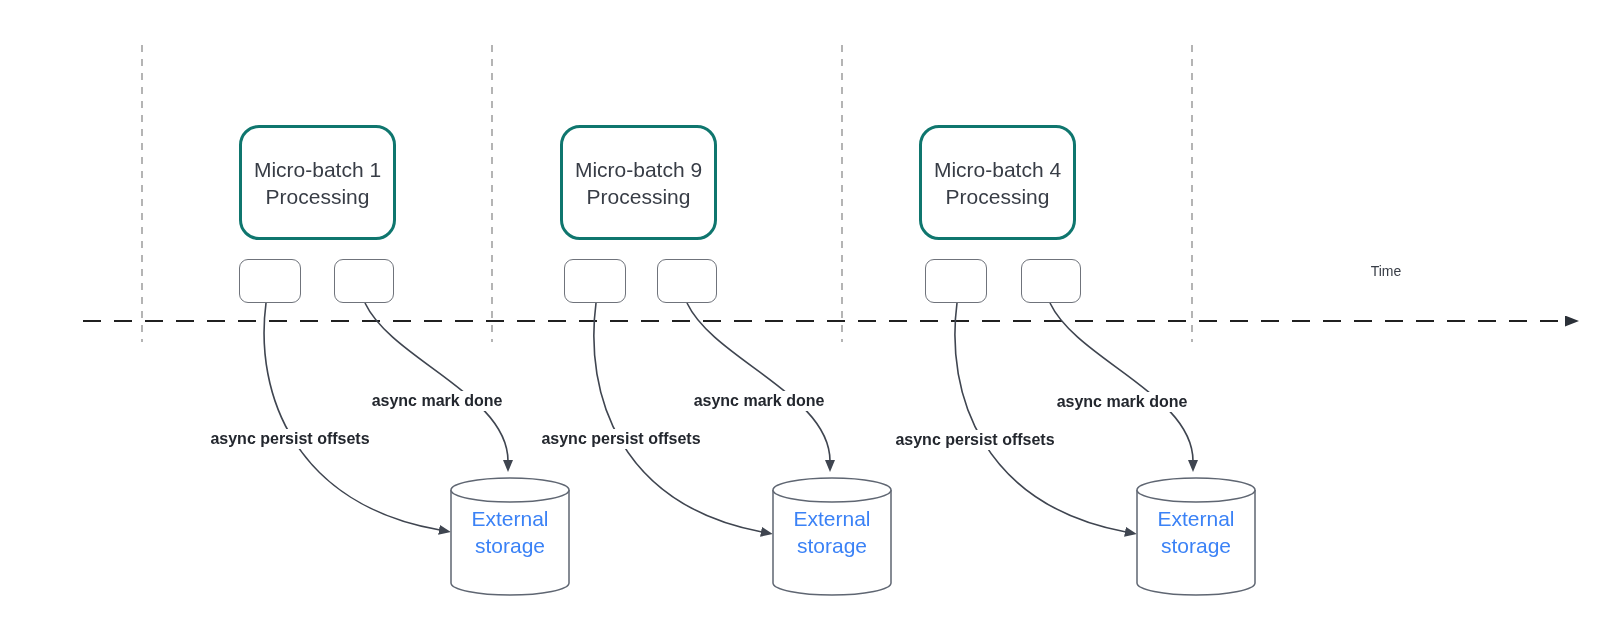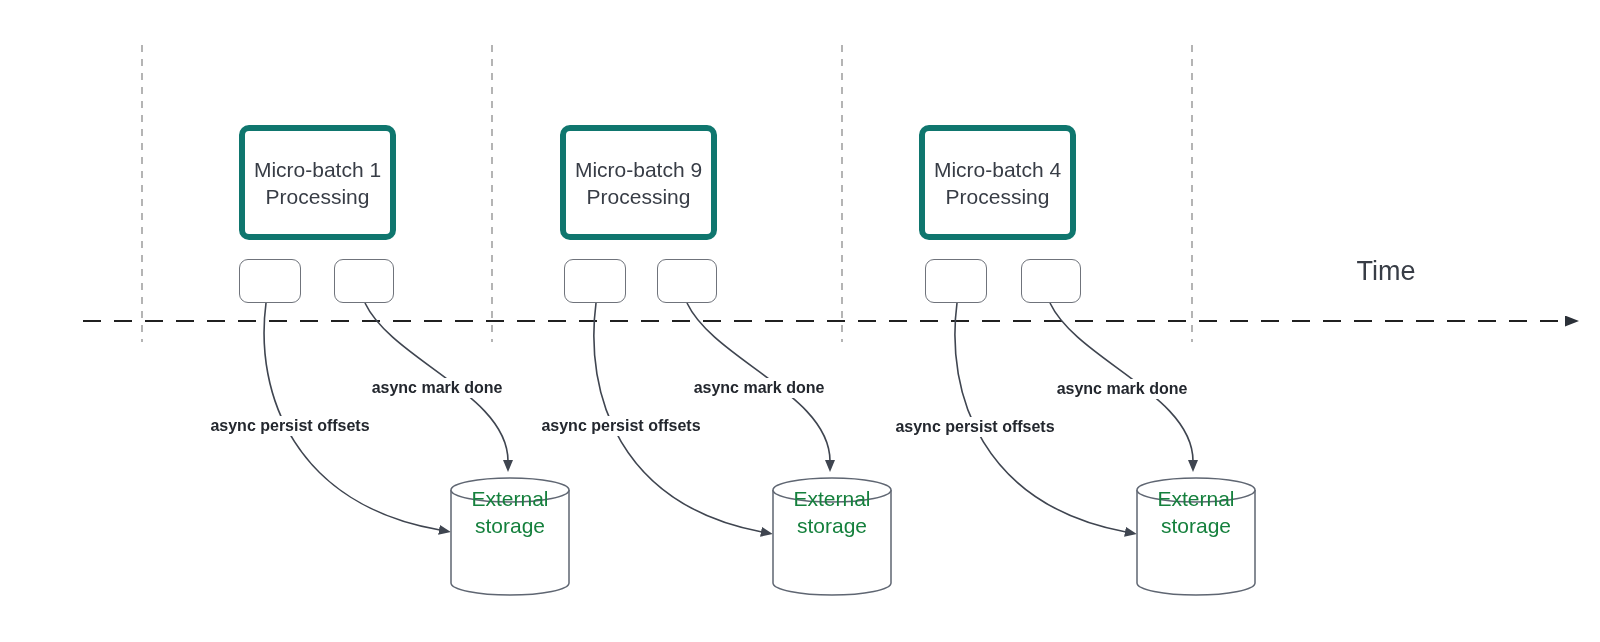--- a/index.html
+++ b/index.html
@@ -22,22 +22,22 @@
     width: 1600px;
     height: 642px;
   }
   .proc-box {
     position: absolute;
     box-sizing: border-box;
     width: 157px;
     height: 115px;
     top: 125px;
     background: #ffffff;
-    border: 6px solid #0f766e;
-    border-radius: 10px;
+    border: 3px solid #0f766e;
+    border-radius: 20px;
     display: flex;
     flex-direction: column;
     align-items: center;
     justify-content: center;
     font-size: 21px;
     line-height: 27px;
     color: #383d46;
     text-align: center;
   }
   .mini-box {
@@ -52,37 +52,38 @@
   }
   .async-label {
     position: absolute;
     transform: translate(-50%, -50%);
     font-size: 16px;
     font-weight: bold;
     color: #23272e;
     background: #ffffff;
     padding: 1px 3px;
     white-space: nowrap;
+    margin-top: 13px;
   }
   .cyl-label {
     position: absolute;
     transform: translate(-50%, 0);
-    top: 485px;
+    top: 505px;
     font-size: 21px;
     line-height: 27px;
-    color: #15803d;
+    color: #3b82f6;
     text-align: center;
     white-space: nowrap;
   }
   .time-label {
     position: absolute;
     transform: translate(-50%, -50%);
     left: 1386px;
     top: 271px;
-    font-size: 27px;
+    font-size: 14px;
     color: #383d46;
     text-align: center;
   }
 </style>
 </head>
 <body>
 
 <div class="stage">
 
   <svg class="layer" viewBox="0 0 1600 642">

